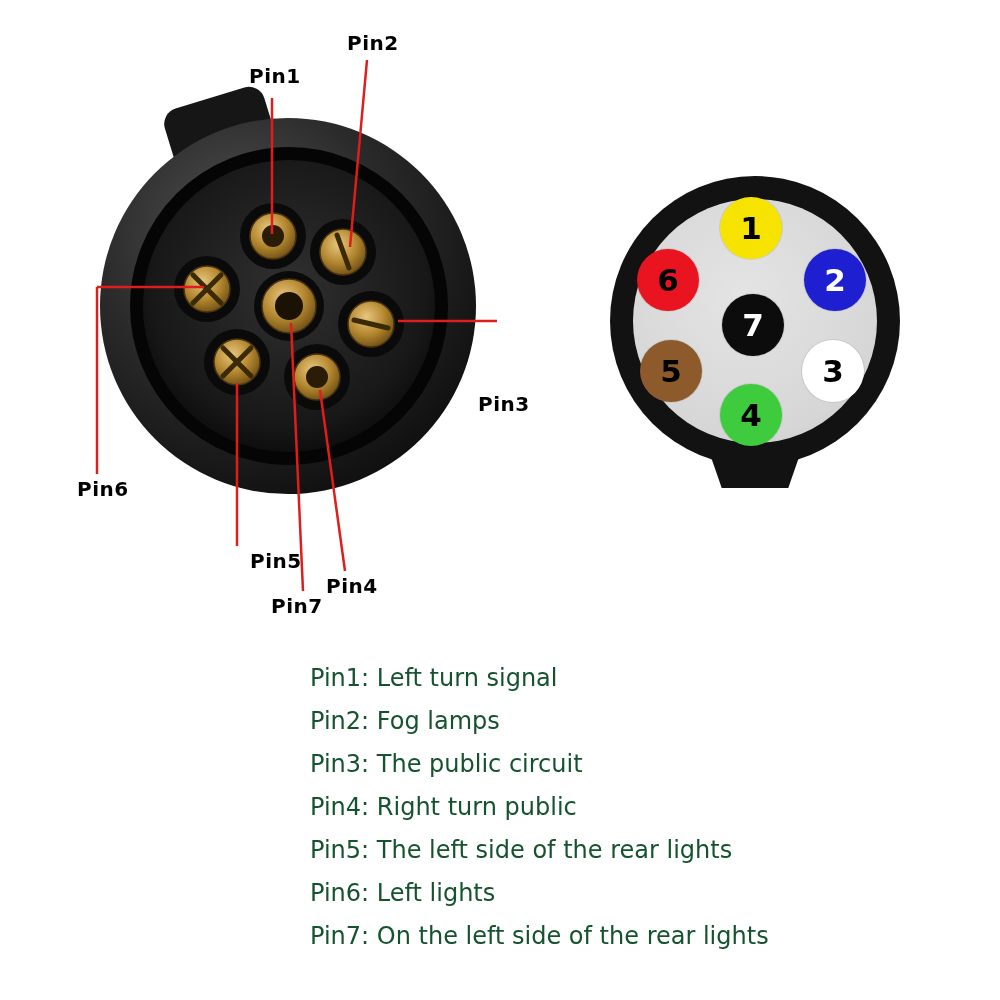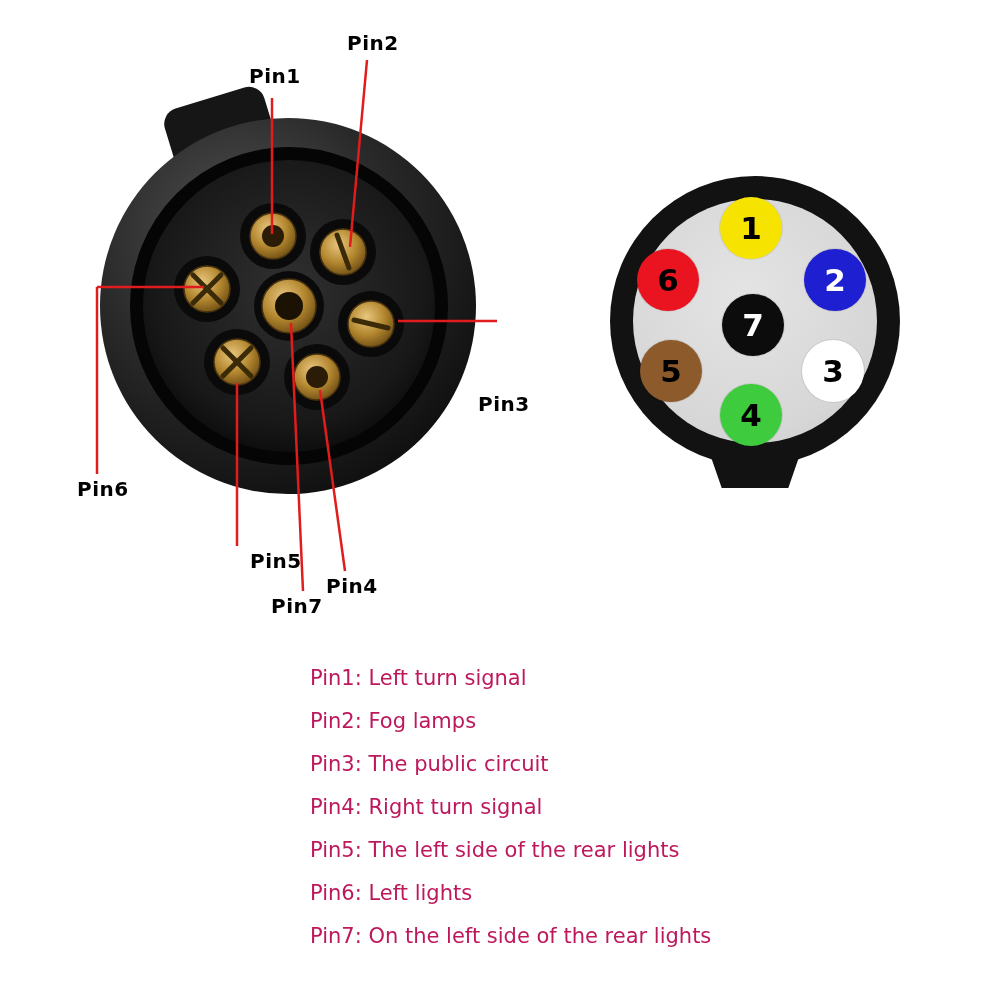--- a/index.html
+++ b/index.html
@@ -36,21 +36,21 @@
   .sch-pin-1 { left: 720px; top: 197px; }
   .sch-pin-2 { left: 804px; top: 249px; }
   .sch-pin-3 { left: 802px; top: 340px; }
   .sch-pin-4 { left: 720px; top: 384px; }
   .sch-pin-5 { left: 640px; top: 340px; }
   .sch-pin-6 { left: 637px; top: 249px; }
   .sch-pin-7 { left: 722px; top: 294px; }
 
   
   .legend { position: absolute; left: 310px; top: 656px; }
-  .legend-item { font-size: 21px; color: #be185d; height: 43px; display: flex; align-items: center; }
+  .legend-item { font-size: 24px; color: #14532d; height: 43px; display: flex; align-items: center; }
 </style>
 </head>
 <body>
 
 <div class="stage">
 
   <svg class="overlay-svg" viewBox="0 0 1000 1000">
     <defs>
       <radialGradient id="gBody" cx="38%" cy="32%" r="78%">
         <stop offset="0%" stop-color="#545454"></stop>
@@ -159,19 +159,19 @@
     <span style="color: rgb(0, 0, 0);">6</span>
   </div>
   <div class="sch-pin sch-pin-7" style="background-color: rgb(12, 12, 12);">
     <span style="color: rgb(255, 255, 255);">7</span>
   </div>
 
   <div class="legend">
     <div class="legend-item">Pin1: Left turn signal</div>
     <div class="legend-item">Pin2: Fog lamps</div>
     <div class="legend-item">Pin3: The public circuit</div>
-    <div class="legend-item">Pin4: Right turn signal</div>
+    <div class="legend-item">Pin4: Right turn public</div>
     <div class="legend-item">Pin5: The left side of the rear lights</div>
     <div class="legend-item">Pin6: Left lights</div>
     <div class="legend-item">Pin7: On the left side of the rear lights</div>
   </div>
 
 </div>
 
 </body></html>

